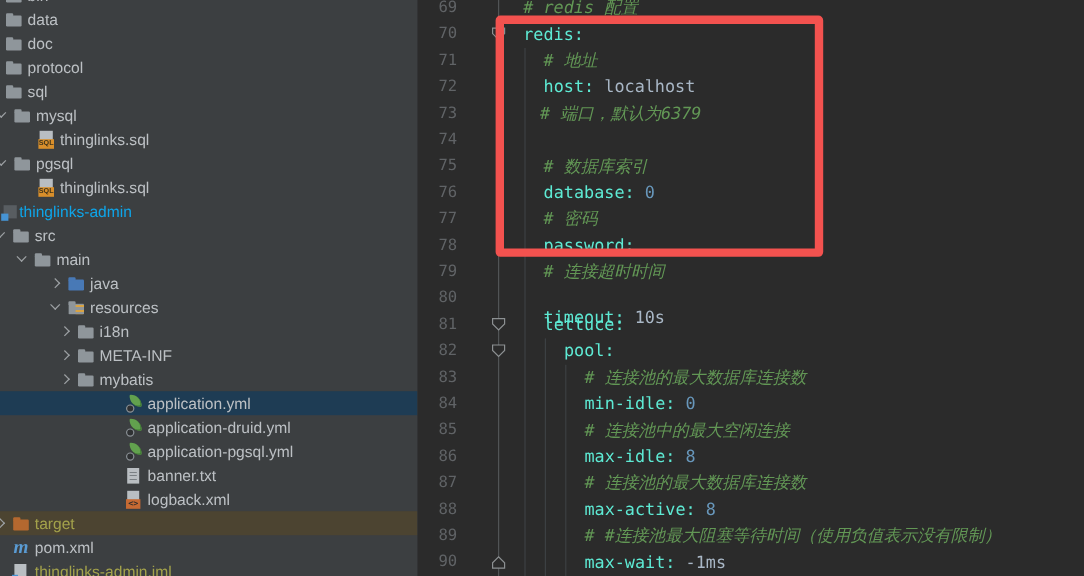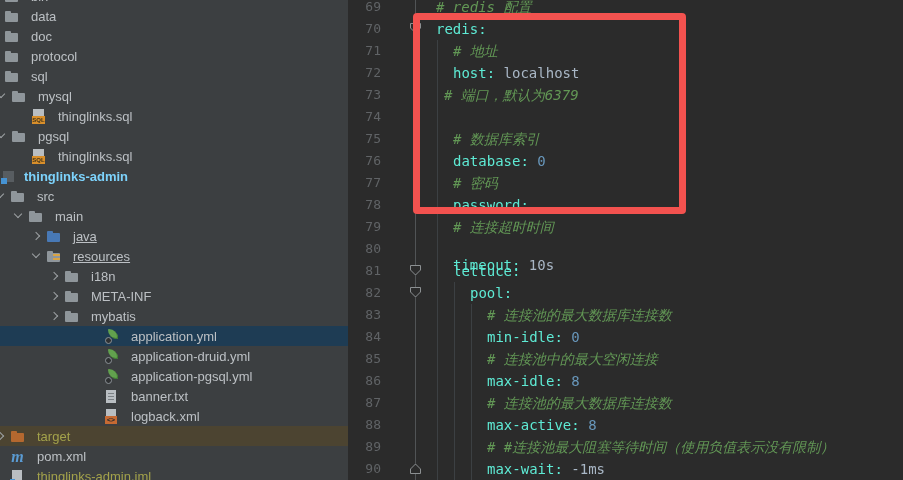--- a/index.html
+++ b/index.html
@@ -7,32 +7,32 @@
        font-family:"Liberation Sans",sans-serif;}
 
   
   .sidebar{position:absolute;left:0;top:0;width:348px;height:480px;background:#3c3f41;
            overflow:hidden;border-right:1px solid #313335;}
   .tree{margin-top:-14px;}
   .tree-row{height:20px;display:flex;align-items:center;white-space:nowrap;
             font-size:13px;color:#bcc0c4;cursor:default;}
   .tree-row.selected{background:#1e3c54;}
   .tree-row.excluded-row{background:#4c4431;}
-  .lbl{margin-left:8px;}
-  .lbl.bold{font-weight:bold;color:#7dd3fc;}
+  .lbl{margin-left:0;}
+  .lbl.bold{font-weight:normal;color:#0ea5e9;}
   .lbl.olive{color:#a3a24b;}
 
   .lvl-a1{padding-left:4px;}
   .lvl-a2{margin-left:-4px;}
   .lvl-a3{padding-left:31px;}
   .lvl-m0{padding-left:1px;}
   .lvl-m1{margin-left:-5px;}
   .lvl-m1f{padding-left:10px;}
   .lvl-m2{padding-left:13px;}
-  .lvl-m3{padding-left:31px;text-decoration:underline;}
+  .lvl-m3{padding-left:41px;}
   .lvl-m4{padding-left:49px;}
   .lvl-m4f{padding-left:104px;}
 
   .chev{width:10px;height:10px;margin-right:5px;flex:none;position:relative;}
   .chev::before{content:"";position:absolute;left:2px;top:2px;width:5px;height:5px;
                 border-right:1.5px solid #9da1a4;border-bottom:1.5px solid #9da1a4;
                 transform:rotate(-45deg);}
   .chev.down::before{transform:rotate(45deg);top:0px;}
 
   .icon{position:relative;width:15px;height:15px;flex:none;margin-right:4px;--fc:#8f969b;}
@@ -227,21 +227,21 @@
         <svg width="13" height="13" viewBox="0 0 13 13">
           <path d="M1.5 1.5 H11.5 V6 L6.5 11 L1.5 6 Z" fill="#2b2b2b" stroke="#8c9092" stroke-width="1"></path>
         </svg>
       </div>
       <div class="code-line" style="top: 18px; left: 88px;"><span class="s-key">redis:</span></div>
       <div class="ln" style="top: 40px;">71</div>
       <div class="code-line" style="top: 40px; left: 105px;"><span class="s-com"># 地址</span></div>
       <div class="ln" style="top: 62px;">72</div>
       <div class="code-line" style="top: 62px; left: 105px;"><span class="s-key">host:</span><span class="s-val"> localhost</span></div>
       <div class="ln" style="top: 84px;">73</div>
-      <div class="code-line" style="top: 84px; left: 96px;"><span class="s-com"># 端口，默认为6379</span></div>
+      <div class="code-line" style="top: 84px; left: 102px;"><span class="s-com"># 端口，默认为6379</span></div>
       <div class="ln" style="top: 106px;">74</div>
       <div class="ln" style="top: 128px;">75</div>
       <div class="code-line" style="top: 128px; left: 105px;"><span class="s-com"># 数据库索引</span></div>
       <div class="ln" style="top: 150px;">76</div>
       <div class="code-line" style="top: 150px; left: 105px;"><span class="s-key">database:</span><span class="s-num"> 0</span></div>
       <div class="ln" style="top: 172px;">77</div>
       <div class="code-line" style="top: 172px; left: 105px;"><span class="s-com"># 密码</span></div>
       <div class="ln" style="top: 194px;">78</div>
       <div class="code-line" style="top: 194px; left: 105px;"><span class="s-key">password:</span></div>
       <div class="ln" style="top: 216px;">79</div>

